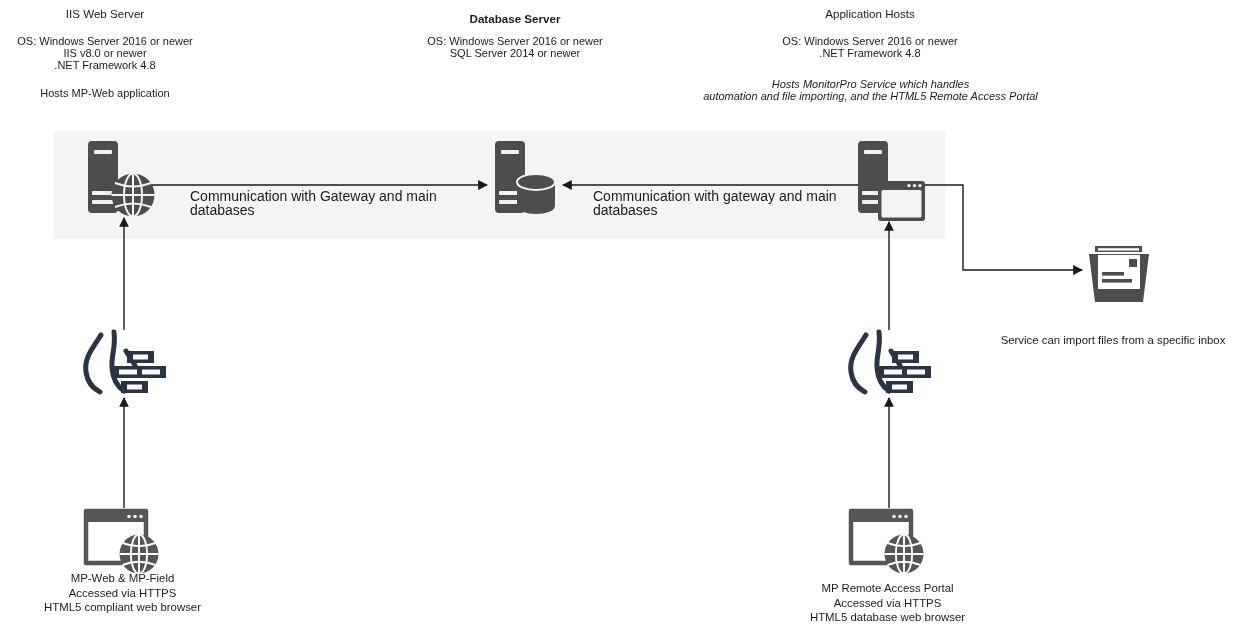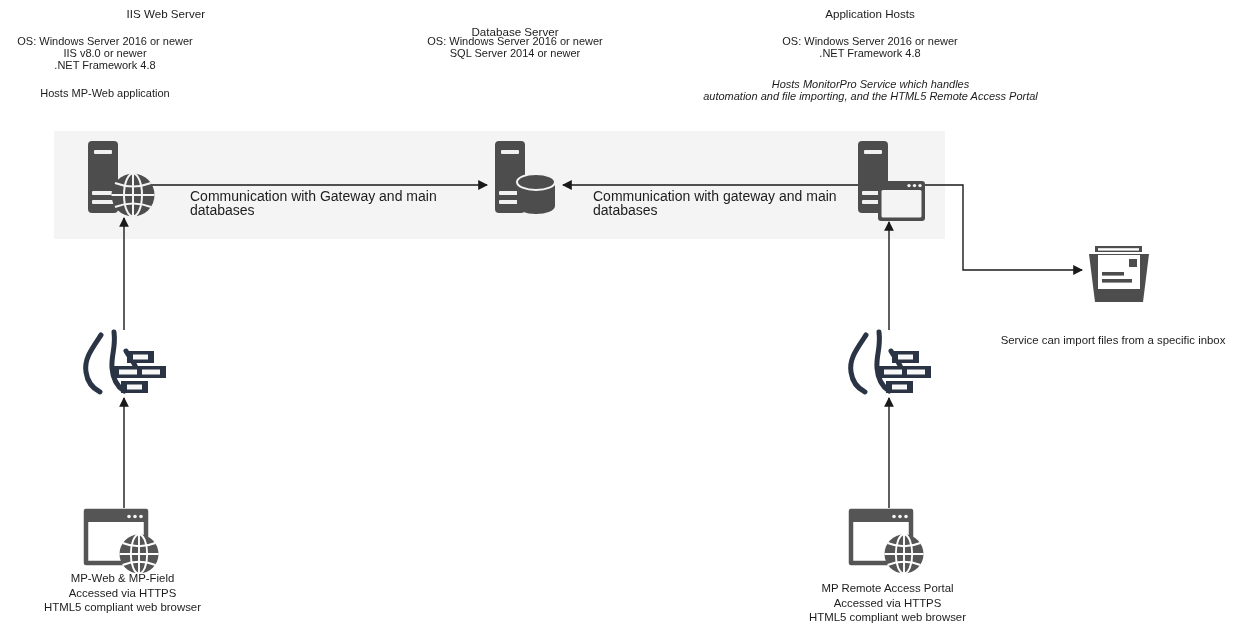--- a/index.html
+++ b/index.html
@@ -73,27 +73,27 @@
     line-height: 0;
   }
 </style>
 </head>
 <body>
 
 <div id="diagram">
 
   <div class="band" style="left:54px; top:131px; width:891px; height:108px;"></div>
 
-  <div class="txt col-title" style="left:5px; top:6px; width:200px;text-align:right;">IIS Web Server</div>
+  <div class="txt col-title" style="left:5px; top:6px; width:200px;">IIS Web Server</div>
   <div class="txt col-spec" style="left:0px; top:35px; width:210px;">OS: Windows Server 2016 or newer
 IIS v8.0 or newer
 .NET Framework 4.8</div>
   <div class="txt col-spec" style="left:5px; top:87px; width:200px;">Hosts MP-Web application</div>
 
-  <div class="txt col-title" style="left:415px; top:24px; width:200px;">Database Server</div>
+  <div class="txt col-title" style="left:415px; top:11px; width:200px;font-weight:bold;">Database Server</div>
   <div class="txt col-spec" style="left:410px; top:35px; width:210px;">OS: Windows Server 2016 or newer
 SQL Server 2014 or newer</div>
 
   <div class="txt col-title" style="left:770px; top:6px; width:200px;">Application Hosts</div>
   <div class="txt col-spec" style="left:765px; top:35px; width:210px;">OS: Windows Server 2016 or newer
 .NET Framework 4.8</div>
   <div class="txt col-spec" style="left:683px; top:78px; width:375px;font-style:italic;">Hosts MonitorPro Service which handles
 automation and file importing, and the HTML5 Remote Access Portal</div>
 
   <svg id="connectors" viewBox="0 0 1238 626">
@@ -277,17 +277,17 @@
       <rect x="17" y="33" width="30" height="3.6" fill="#4d4d4d"></rect>
     </svg>
   </div>
 
   <div class="caption abs" style="left:20px; top:571px; width:205px; white-space:pre-line;">MP-Web &amp; MP-Field
 Accessed via HTTPS
 HTML5 compliant web browser</div>
 
   <div class="caption abs" style="left:785px; top:581px; width:205px; white-space:pre-line;">MP Remote Access Portal
 Accessed via HTTPS
-HTML5 compliant web browser</div>
+HTML5 database web browser</div>
 
   <div class="caption abs" style="left:983px; top:333px; width:260px;">Service can import files from a specific inbox</div>
 
 </div>
 
 </body></html>

